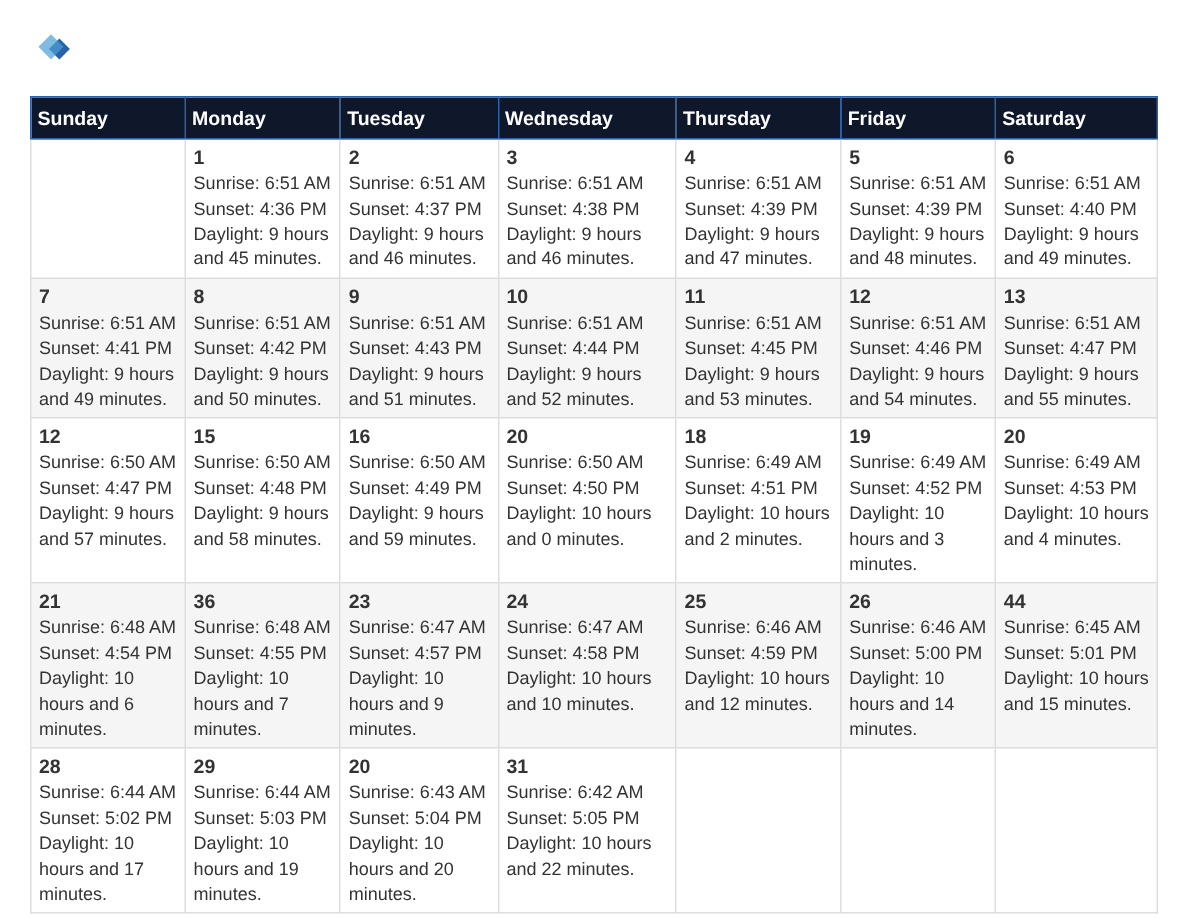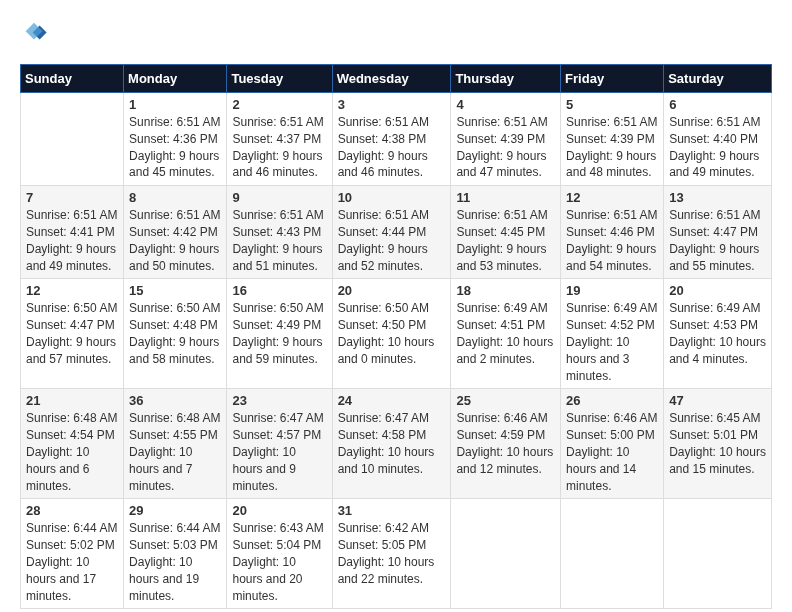--- a/index.html
+++ b/index.html
@@ -221,21 +221,21 @@
         </td>
         <td>
           <span class="date-num">25</span>
           <div class="cell-info">Sunrise: 6:46 AM<br>Sunset: 4:59 PM<br>Daylight: 10 hours and 12 minutes.</div>
         </td>
         <td>
           <span class="date-num">26</span>
           <div class="cell-info">Sunrise: 6:46 AM<br>Sunset: 5:00 PM<br>Daylight: 10 hours and 14 minutes.</div>
         </td>
         <td>
-          <span class="date-num">47</span>
+          <span class="date-num">44</span>
           <div class="cell-info">Sunrise: 6:45 AM<br>Sunset: 5:01 PM<br>Daylight: 10 hours and 15 minutes.</div>
         </td>
       </tr>
       <tr>
         <td>
           <span class="date-num">28</span>
           <div class="cell-info">Sunrise: 6:44 AM<br>Sunset: 5:02 PM<br>Daylight: 10 hours and 17 minutes.</div>
         </td>
         <td>
           <span class="date-num">29</span>

